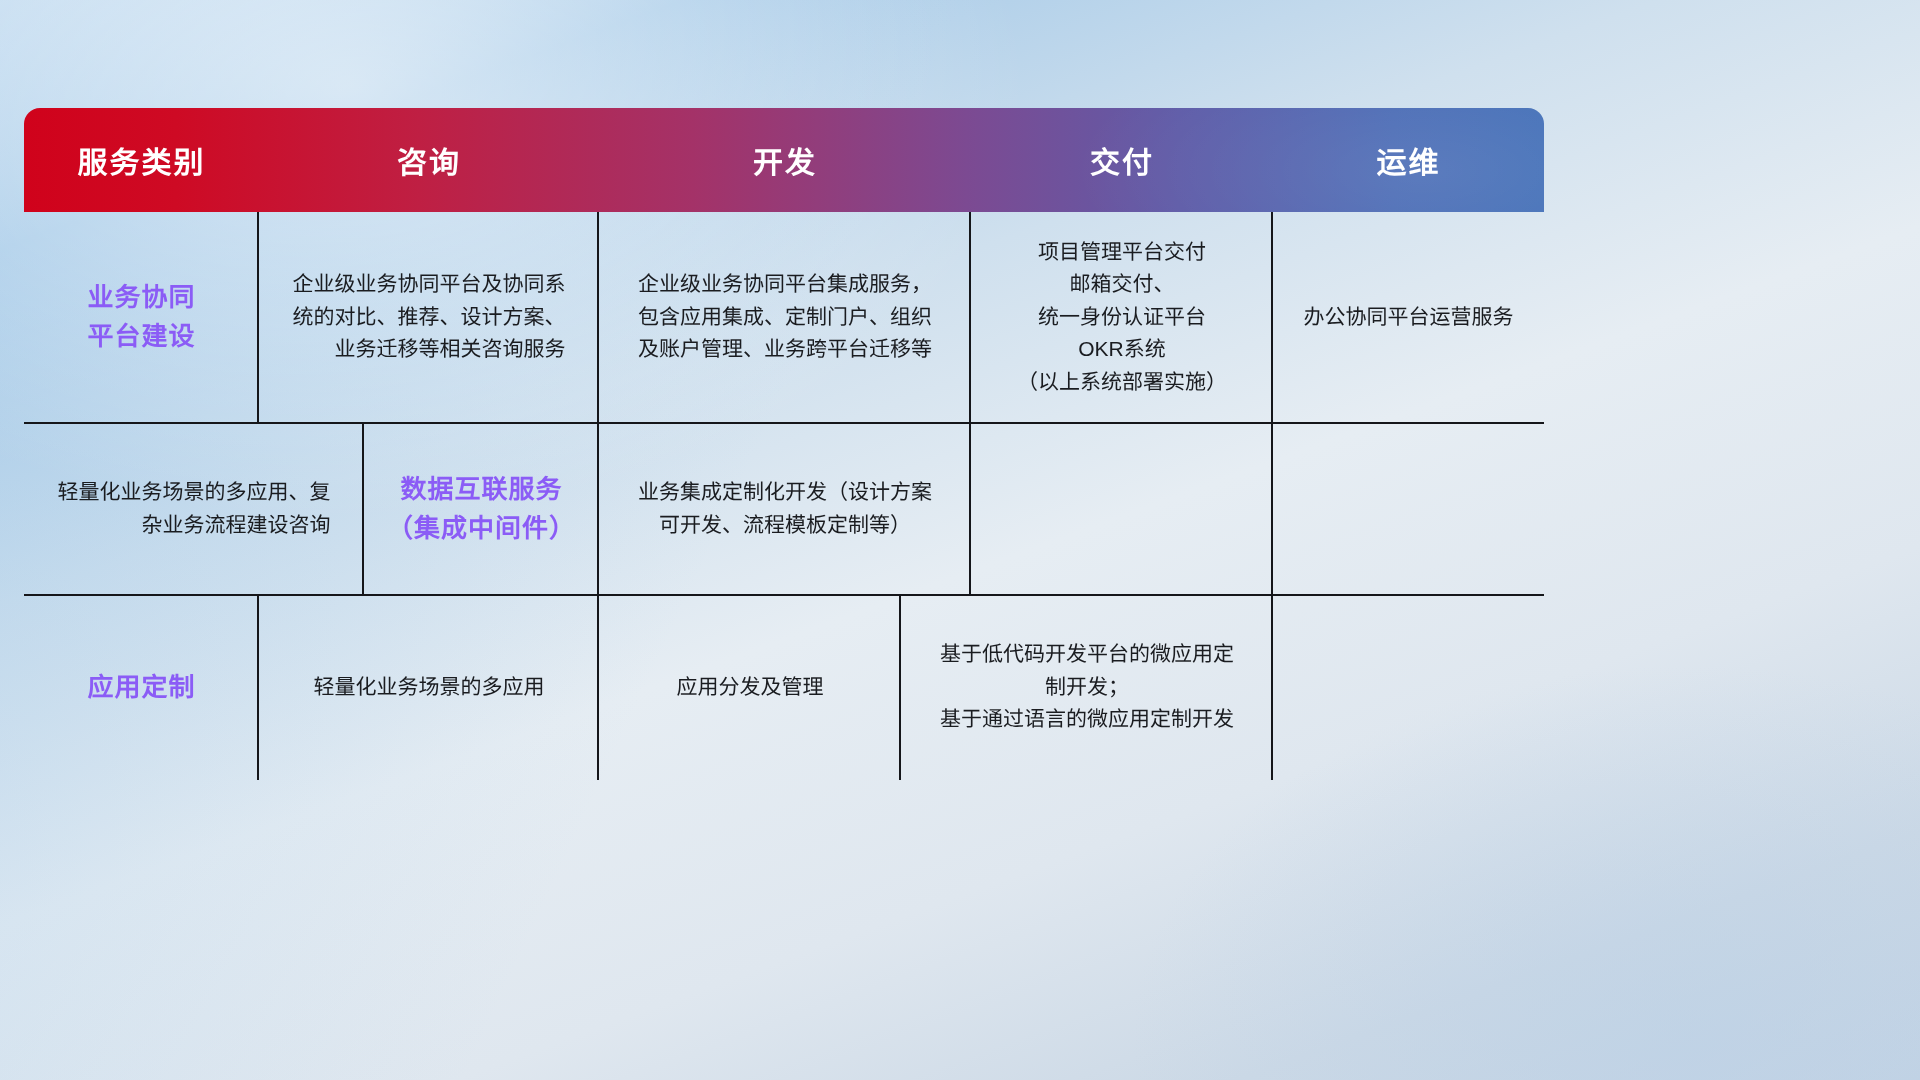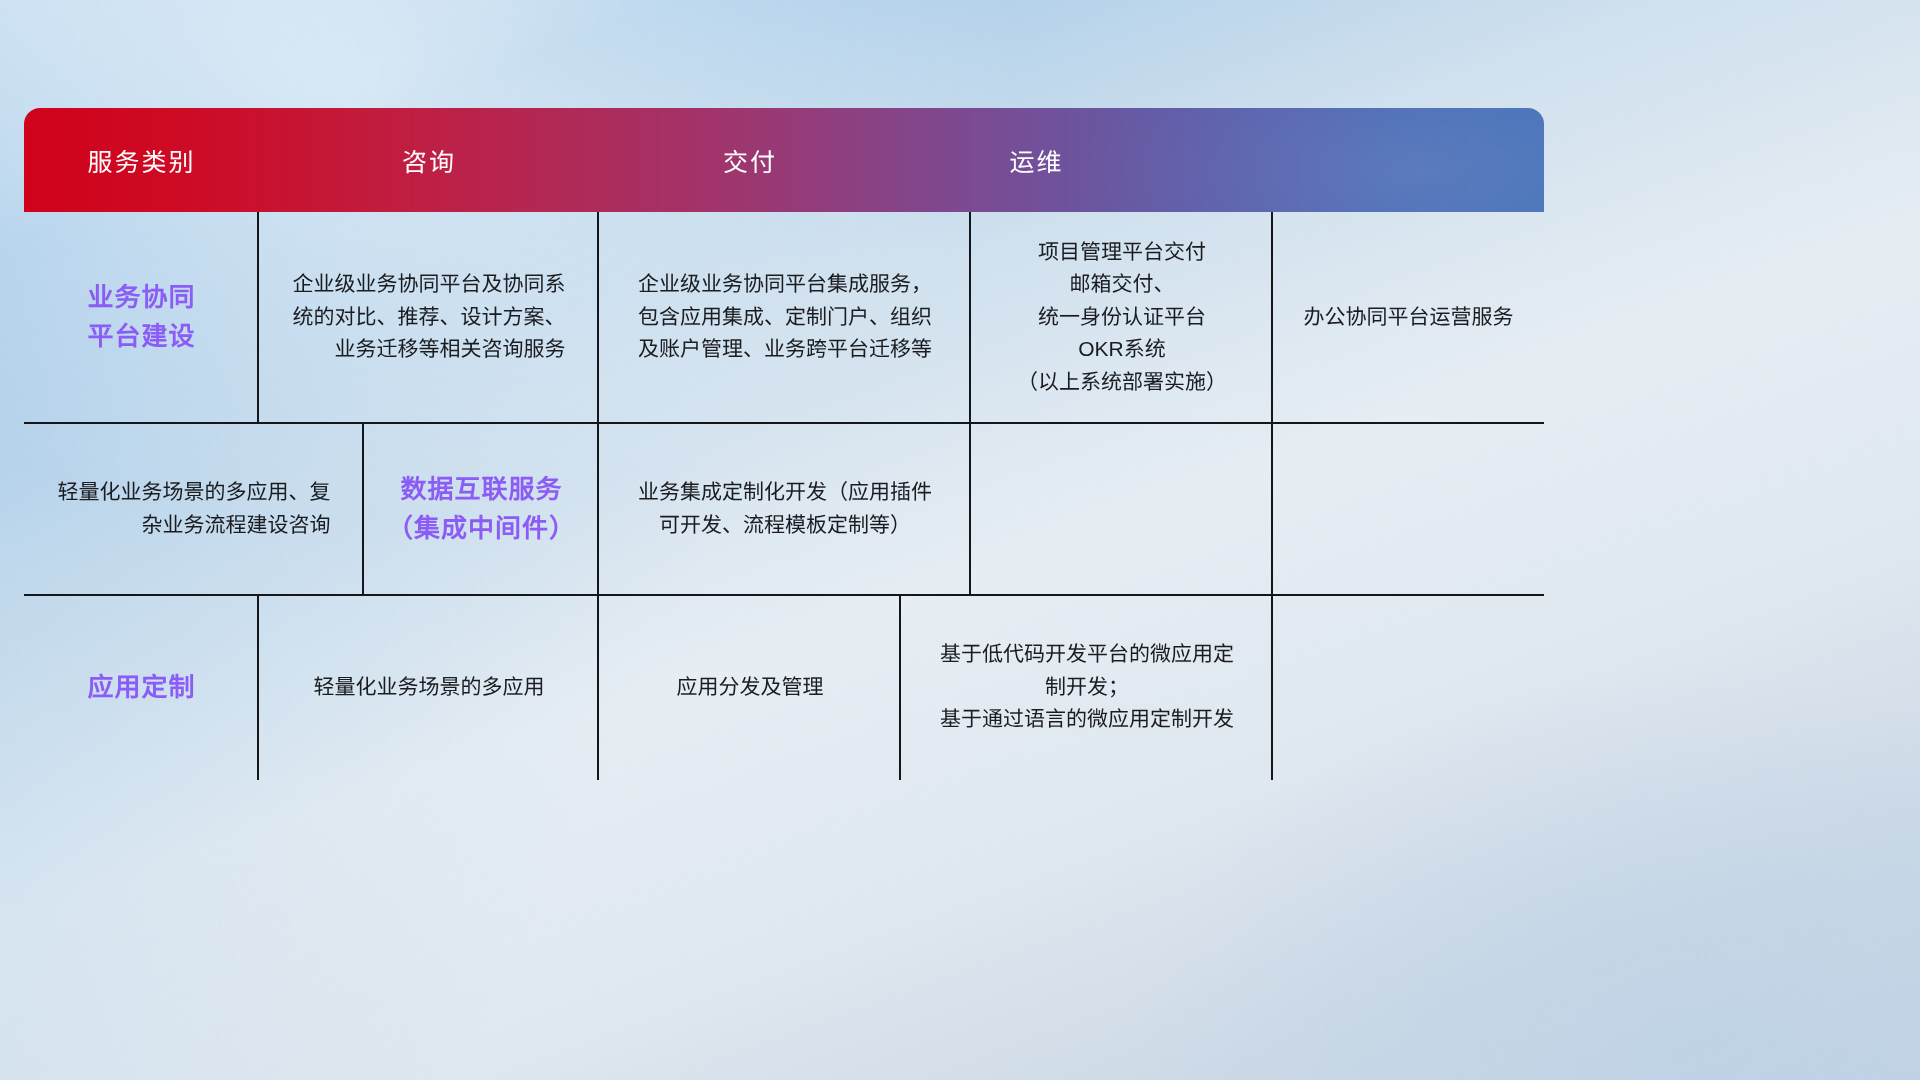--- a/index.html
+++ b/index.html
@@ -64,22 +64,22 @@
     inset: 0;
     background:
       radial-gradient(ellipse 500px 200px at 92% 60%, rgba(255,255,255,0.10), rgba(255,255,255,0) 70%);
     pointer-events: none;
   }
   .th {
     display: flex;
     align-items: center;
     justify-content: center;
     color: #ffffff;
-    font-size: 25px;
-    font-weight: normal;
+    font-size: 30px;
+    font-weight: bold;
     letter-spacing: 2px;
     position: relative;
     z-index: 1;
   }
 
   
   .tbody {
     height: 566px;
     display: flex;
     flex-direction: column;
@@ -138,20 +138,21 @@
 </head>
 <body>
 
 <div class="bg-wash"></div>
 
 <div class="table-wrap">
 
   <div class="thead">
     <div class="th c0">服务类别</div>
     <div class="th c1">咨询</div>
+    <div class="th c2">开发</div>
     <div class="th c3">交付</div>
     <div class="th c4">运维</div>
   </div>
 
   <div class="tbody">
 
     <div class="trow r1">
       <div class="td category c0 sep">
         <span class="cell-txt">业务协同
 平台建设</span>
@@ -181,21 +182,21 @@
     <div class="trow r2">
       <div class="td c1 sep">
         <span class="cell-txt">轻量化业务场景的多应用、复
 杂业务流程建设咨询</span>
       </div>
       <div class="td category c0 sep">
         <span class="cell-txt">数据互联服务
 （集成中间件）</span>
       </div>
       <div class="td c2 sep">
-        <span class="cell-txt">业务集成定制化开发（应用插件
+        <span class="cell-txt">业务集成定制化开发（设计方案
 可开发、流程模板定制等）</span>
       </div>
       <div class="td c3 sep">
         <span class="cell-txt"></span>
       </div>
       <div class="td c4">
         <span class="cell-txt"></span>
       </div>
     </div>
 

